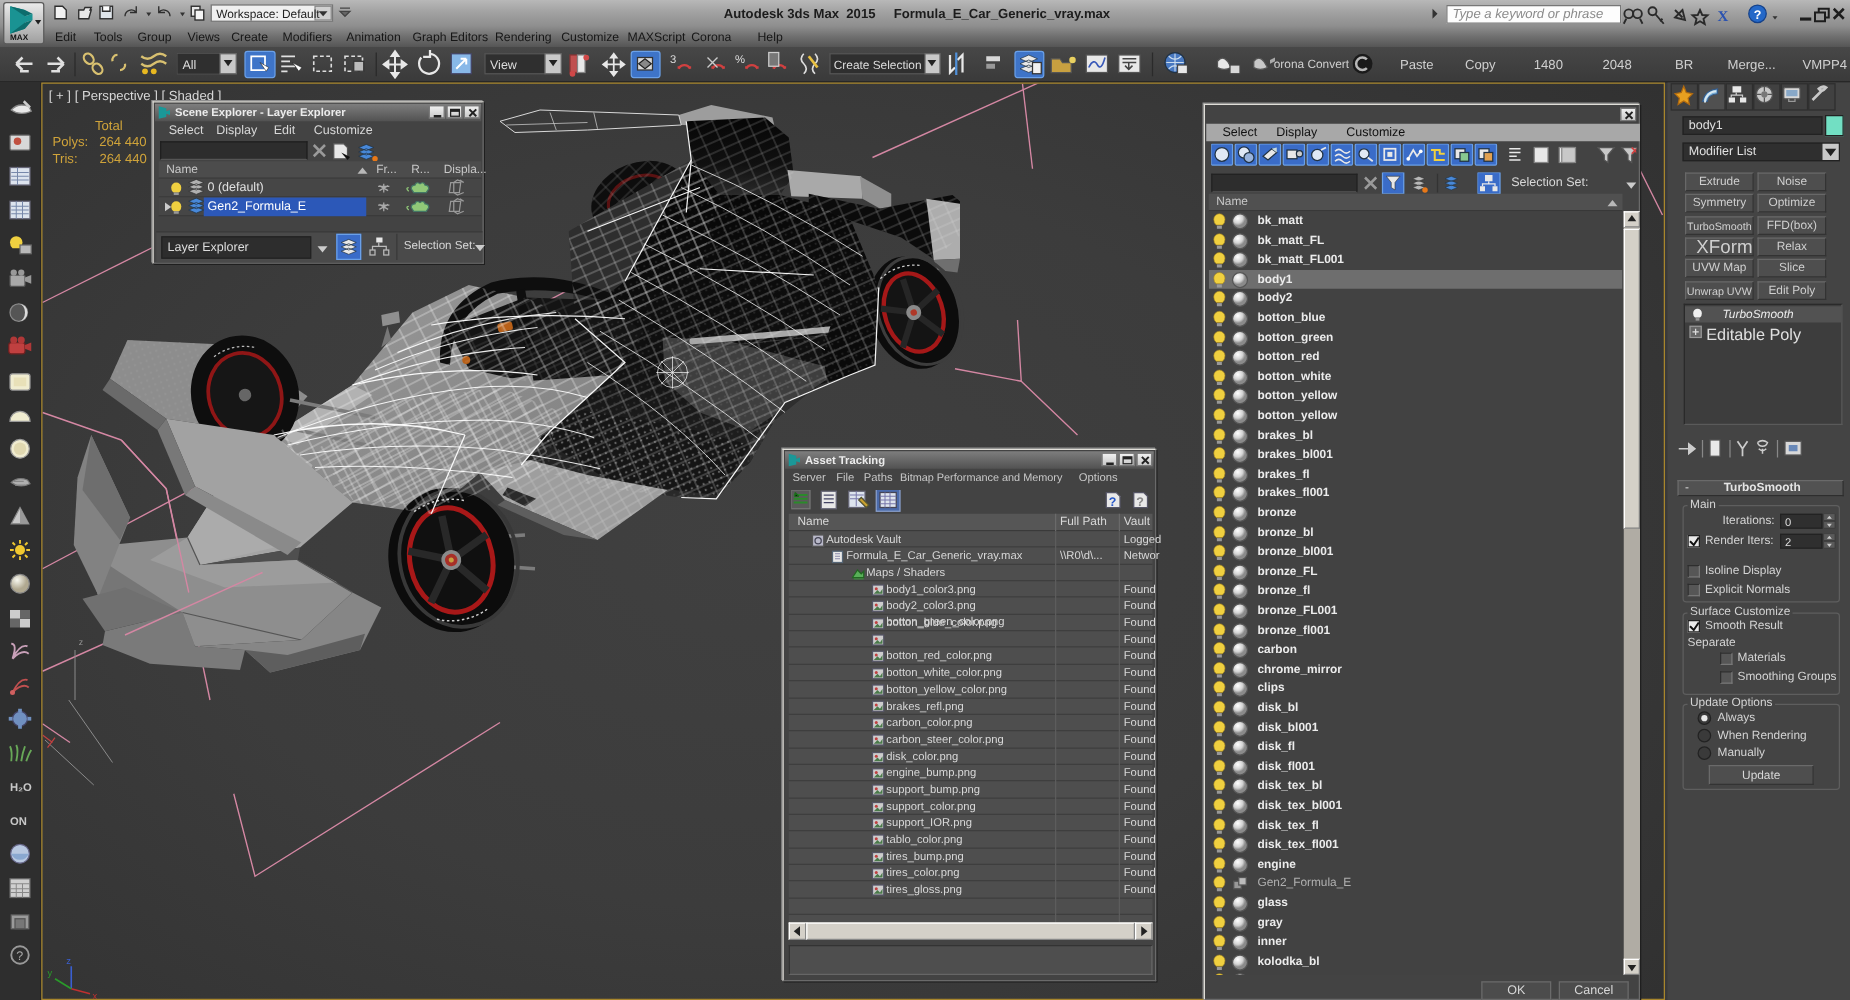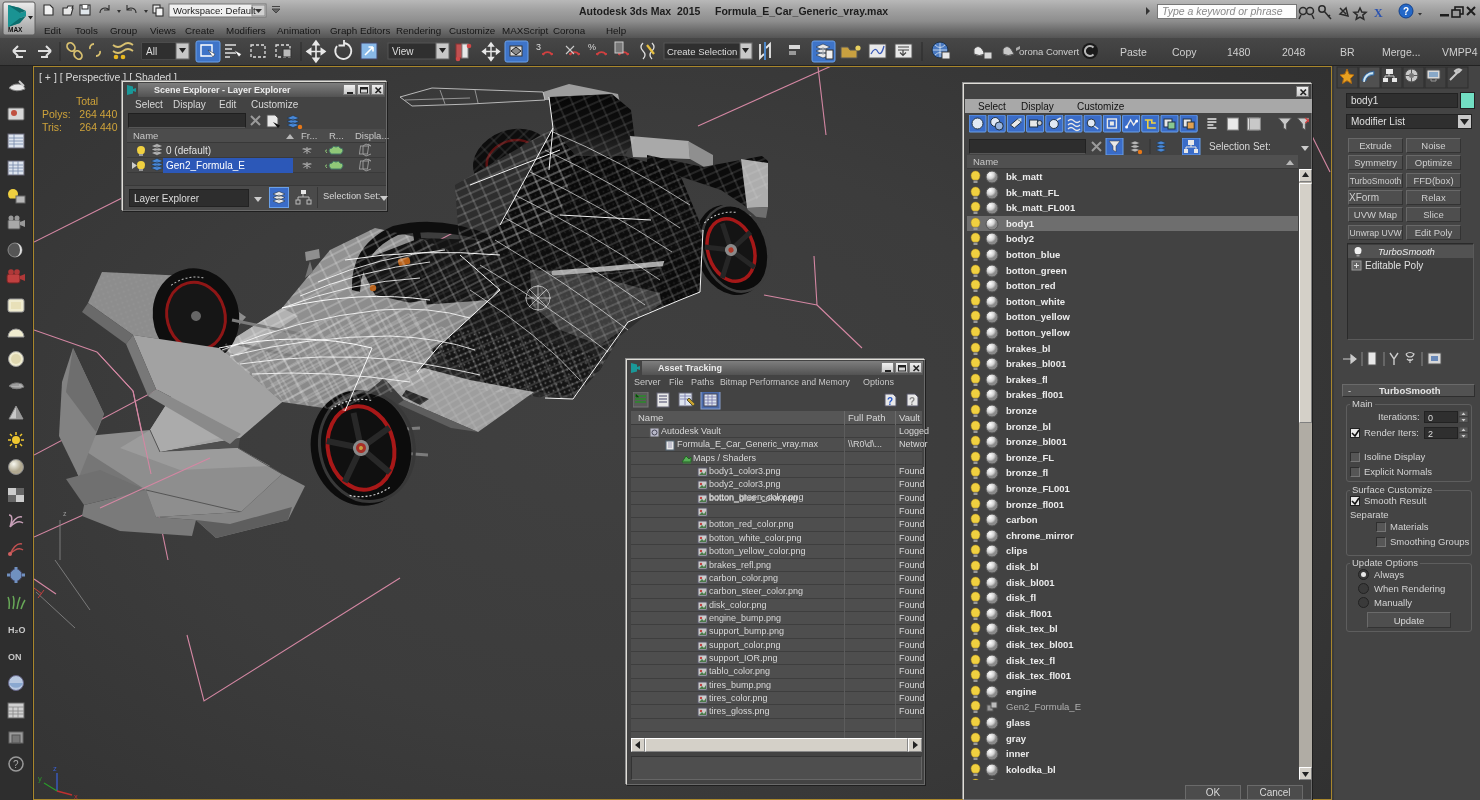--- a/index.html
+++ b/index.html
@@ -31,21 +31,21 @@
 
 #cmdpanel { left:1334px; top:66px; width:146px; height:734px; background:#444444; }
 
 
 .win { position:absolute; background:#434343;
   border-top:1px solid #e0ded8; border-left:1px solid #e0ded8;
   border-right:1px solid #6a6a6a; border-bottom:1px solid #6a6a6a;
   box-shadow: 1px 1px 0 #1f1f1f, -1px -1px 0 #8f8f8f; }
 .wtitle { position:absolute; left:1px; top:1px; right:1px; height:14px;
   background:linear-gradient(#7e7e7e,#525252); color:#ececec; font-size:9px; font-weight:bold;
-  padding-left:16px; line-height:14px;margin-left:14px; }
+  padding-left:16px; line-height:14px; }
 .wbtns { position:absolute; right:2px; top:2px; }
 .wbtn { display:inline-block; position:relative; width:13px; height:11px; background:linear-gradient(#f0f0f0,#c9c9c9);
   border:1px solid #7a7a7a; margin-left:1px; vertical-align:top;}
 .wbtn svg { position:absolute; left:0; top:0; }
 </style>
 </head>
 <body>
 <div id="root">
 
   <div id="topbar" class="abs">
@@ -619,38 +619,38 @@
       <div class="abs" style="left:124px;top:49px;width:13px;height:13px;background:#c8c8c8"></div>
       <svg class="abs" style="left:124px;top:49px" width="13" height="13">
         <path d="M2,4 l9,0 l-4.5,6 z" fill="#222"></path>
       </svg>
       <div class="abs" style="left:14px;top:72px;width:55px;height:15px;background:#4e4e4e;border:1px solid #333;border-top-color:#686868;border-left-color:#686868;text-align:center;font-size:9.5px;color:#cfcfcf;line-height:14px">Extrude</div>
       <div class="abs" style="left:72px;top:72px;width:55px;height:15px;background:#4e4e4e;border:1px solid #333;border-top-color:#686868;border-left-color:#686868;text-align:center;font-size:9.5px;color:#cfcfcf;line-height:14px">Noise</div>
       <div class="abs" style="left:14px;top:89.3px;width:55px;height:15px;background:#4e4e4e;border:1px solid #333;border-top-color:#686868;border-left-color:#686868;text-align:center;font-size:9.5px;color:#cfcfcf;line-height:14px">Symmetry</div>
       <div class="abs" style="left:72px;top:89.3px;width:55px;height:15px;background:#4e4e4e;border:1px solid #333;border-top-color:#686868;border-left-color:#686868;text-align:center;font-size:9.5px;color:#cfcfcf;line-height:14px">Optimize</div>
       <div class="abs" style="left:14px;top:106.6px;width:55px;height:15px;background:#4e4e4e;border:1px solid #333;border-top-color:#686868;border-left-color:#686868;text-align:center;font-size:8.6px;color:#cfcfcf;line-height:14px">TurboSmooth</div>
       <div class="abs" style="left:72px;top:106.6px;width:55px;height:15px;background:#4e4e4e;border:1px solid #333;border-top-color:#686868;border-left-color:#686868;text-align:center;font-size:9.5px;color:#cfcfcf;line-height:14px">FFD(box)</div>
-      <div class="abs" style="left:14px;top:123.89999999999999px;width:55px;height:15px;background:#4e4e4e;border:1px solid #333;border-top-color:#686868;border-left-color:#686868;text-align:left;font-size:10px;color:#cfcfcf;line-height:14px">XForm</div>
+      <div class="abs" style="left:14px;top:123.89999999999999px;width:55px;height:15px;background:#4e4e4e;border:1px solid #333;border-top-color:#686868;border-left-color:#686868;text-align:right;font-size:15px;color:#cfcfcf;line-height:14px">XForm</div>
       <div class="abs" style="left:72px;top:123.89999999999999px;width:55px;height:15px;background:#4e4e4e;border:1px solid #333;border-top-color:#686868;border-left-color:#686868;text-align:center;font-size:9.5px;color:#cfcfcf;line-height:14px">Relax</div>
       <div class="abs" style="left:14px;top:141.2px;width:55px;height:15px;background:#4e4e4e;border:1px solid #333;border-top-color:#686868;border-left-color:#686868;text-align:center;font-size:9.5px;color:#cfcfcf;line-height:14px">UVW Map</div>
       <div class="abs" style="left:72px;top:141.2px;width:55px;height:15px;background:#4e4e4e;border:1px solid #333;border-top-color:#686868;border-left-color:#686868;text-align:center;font-size:9.5px;color:#cfcfcf;line-height:14px">Slice</div>
       <div class="abs" style="left:14px;top:158.5px;width:55px;height:15px;background:#4e4e4e;border:1px solid #333;border-top-color:#686868;border-left-color:#686868;text-align:center;font-size:8.6px;color:#cfcfcf;line-height:14px">Unwrap UVW</div>
       <div class="abs" style="left:72px;top:158.5px;width:55px;height:15px;background:#4e4e4e;border:1px solid #333;border-top-color:#686868;border-left-color:#686868;text-align:center;font-size:9.5px;color:#cfcfcf;line-height:14px">Edit Poly</div>
       <div class="abs" style="left:13px;top:177px;width:127px;height:97px;background:#3d3d3d;border:1px solid #2a2a2a;border-bottom-color:#5a5a5a;border-right-color:#5a5a5a"></div>
       <div class="abs" style="left:14px;top:179px;width:125px;height:13px;background:#525252"></div>
       <svg class="abs" style="left:18px;top:180px" width="12" height="12">
         <path d="M6,1 a3.5 3.5 0 0 1 3.5,3.5 q0,2.5 -1.5,3.5 l-4,0 q-1.5,-1 -1.5,-3.5 a3.5 3.5 0 0 1 3.5,-3.5" fill="#f0f0f0"></path>
         <rect x="4.5" y="8.5" width="3" height="2" fill="#999"></rect>
       </svg>
       <span class="abs" style="left:44px;top:180px;font-size:9.5px;font-style:italic;color:#ececec">TurboSmooth</span>
       <svg class="abs" style="left:17px;top:194px" width="11" height="11">
         <rect x="1" y="1" width="9" height="9" fill="#666" stroke="#999"></rect>
         <path d="M3,5.5 h5 M5.5,3 v5" stroke="#ddd"></path>
       </svg>
-      <span class="abs" style="left:31px;top:194px;font-size:10px;color:#e0e0e0">Editable Poly</span>
+      <span class="abs" style="left:31px;top:194px;font-size:13px;color:#e0e0e0">Editable Poly</span>
       <svg class="abs" style="left:6px;top:284px" width="140" height="18">
 <path d="M3,9 h8 m0,-4 v8 l5,-4 z" stroke="#ccc" fill="#ccc" stroke-width="1.2"></path>
 <path d="M22,2 v14" stroke="#888"></path>
 <rect x="28" y="2" width="8" height="13" fill="#e8e8e8" stroke="#555"></rect>
 <path d="M44,2 v14" stroke="#888"></path>
 <path d="M50,3 l4,6 l4,-6 m-4,6 v6" stroke="#ccc" fill="none" stroke-width="1.4"></path>
 <path d="M66,4 q4,-3 8,0 q-1,3 -4,3 q-3,0 -4,-3 m1,5 q3,3 6,0 m-3,0 v4" stroke="#ccc" fill="none" stroke-width="1.2"></path>
 <path d="M82,2 v14" stroke="#888"></path>
 <rect x="88" y="3" width="13" height="11" fill="#d8d8d8" stroke="#555"></rect>
         <rect x="91" y="6" width="7" height="5" fill="#6888b8"></rect>

